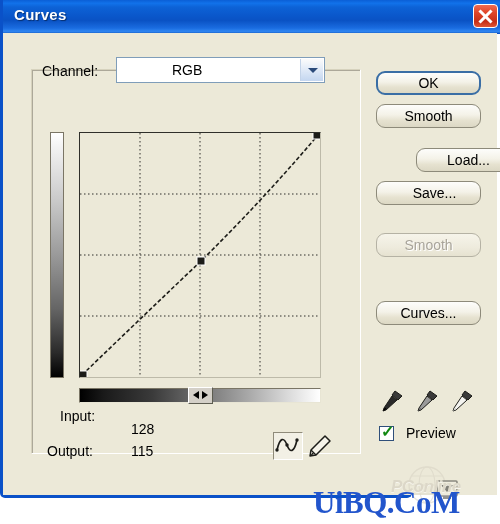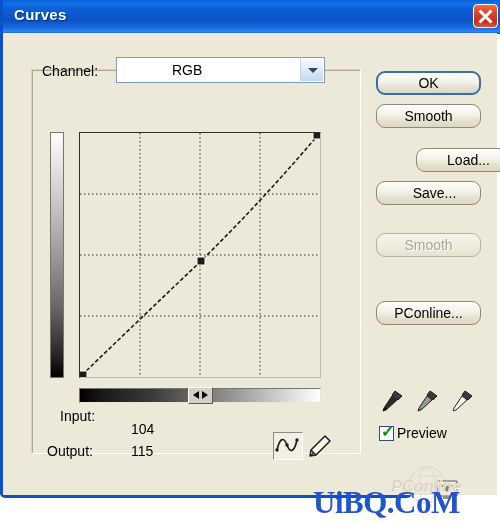--- a/index.html
+++ b/index.html
@@ -326,21 +326,21 @@
     position: absolute;
     left: 1px;
     top: -3px;
     color: #118811;
     font-size: 16px;
     font-weight: bold;
     line-height: 16px;
   }
   #preview-label {
     position: absolute;
-    left: 18px;
+    left: 27px;
     top: -1px;
     font-size: 14px;
     color: #000000;
   }
 
   
   #wm-pconline {
     position: absolute;
     left: 385px;
     top: 465px;
@@ -424,21 +424,21 @@
       </div>
     </div>
 
     <div id="hgradient"></div>
     <div id="hgrad-toggle">
       <div class="la"></div>
       <div class="ra"></div>
     </div>
 
     <div class="readout" id="input-label">Input:</div>
-    <div class="readout" id="input-value">104</div>
+    <div class="readout" id="input-value">128</div>
     <div class="readout" id="output-label">Output:</div>
     <div class="readout" id="output-value">115</div>
 
     <div id="curve-tool">
       <svg width="26" height="24" viewBox="0 0 26 24">
         <path d="M 3 17 C 6 4, 10 4, 13 12 C 16 20, 20 20, 23 7" fill="none" stroke="#1c1c18" stroke-width="1.7"></path>
         <circle cx="3" cy="17" r="1.7" fill="#1c1c18"></circle>
         <circle cx="13" cy="12" r="1.7" fill="#1c1c18"></circle>
         <circle cx="23" cy="7" r="1.7" fill="#1c1c18"></circle>
       </svg>
@@ -450,21 +450,21 @@
         <path d="M 4 17 L 9 22" stroke="#1c1c18" stroke-width="1.3"></path>
         <path d="M 3 23 L 5.5 19.5 L 7 21 Z" fill="#1c1c18"></path>
       </svg>
     </div>
 
     <button class="btn default" id="btn-ok">OK</button>
     <button class="btn" id="btn-cancel">Smooth</button>
     <button class="btn" id="btn-load">Load...</button>
     <button class="btn" id="btn-save">Save...</button>
     <button class="btn disabled" id="btn-smooth">Smooth</button>
-    <button class="btn" id="btn-options">PConline...</button>
+    <button class="btn" id="btn-options">Curves...</button>
 
     <div class="dropper" id="dropper-black">
       <svg width="26" height="26" viewBox="0 0 26 26">
         <path d="M 16 3 L 23 8 L 19 12 L 13 7 Z" fill="#3a3a3a" stroke="#1c1c18" stroke-width="1"></path>
         <path d="M 13 8 L 18 12 L 7 22 L 4 23 L 5 20 Z" fill="#2a2a2a" stroke="#1c1c18" stroke-width="1"></path>
         <path d="M 4 23 L 6 19.5 L 7.5 21 Z" fill="#000000"></path>
       </svg>
     </div>
     <div class="dropper" id="dropper-gray">
       <svg width="26" height="26" viewBox="0 0 26 26">

